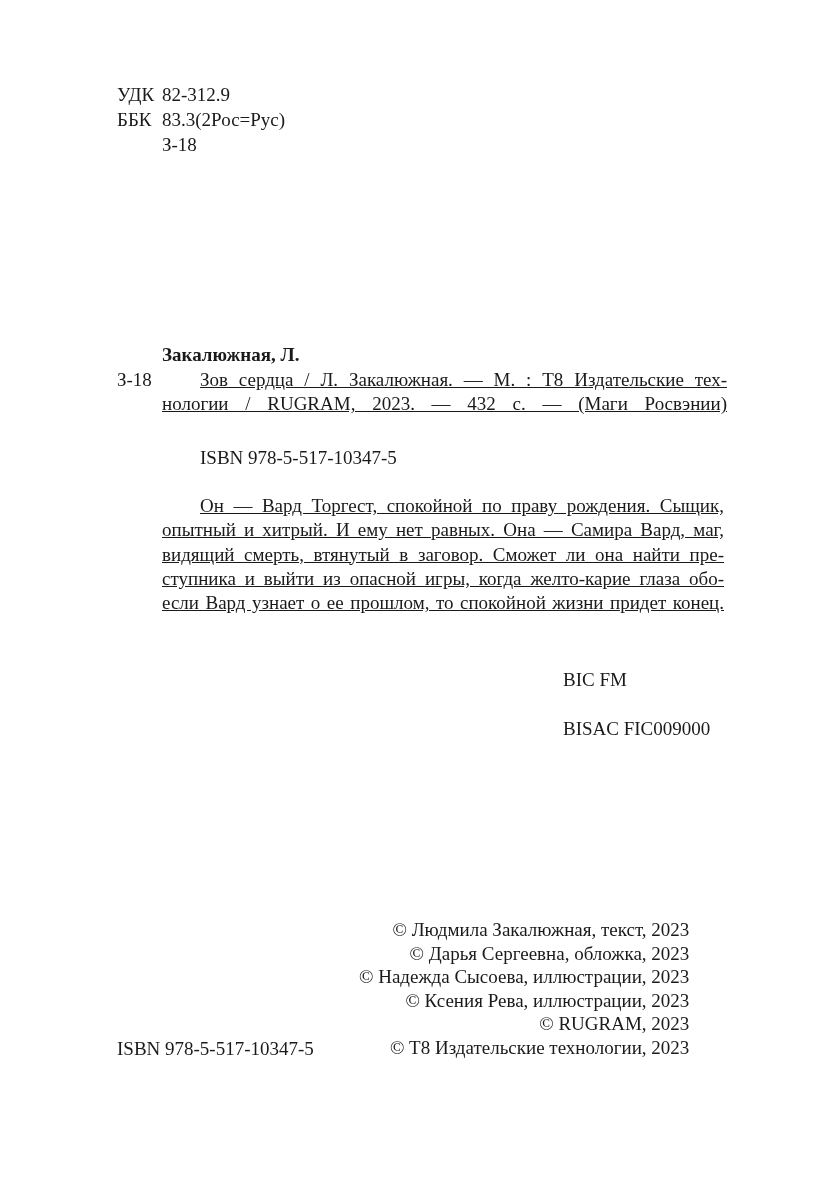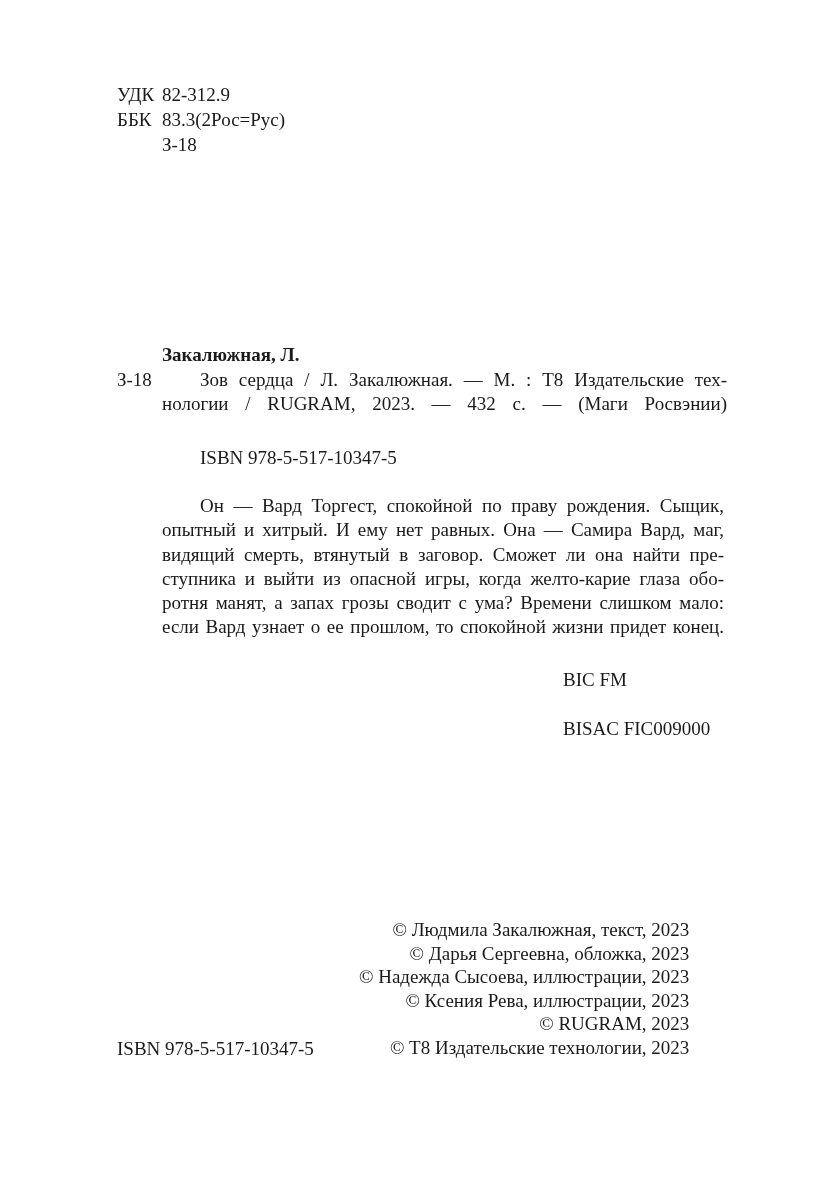--- a/index.html
+++ b/index.html
@@ -6,21 +6,21 @@
   body {
     width: 839px; height: 1190px; position: relative; overflow: hidden;
     font-family: "Liberation Serif", "DejaVu Serif", serif;
     color: #1a1a1a;
     font-size: 19px;
   }
   .abs { position: absolute; white-space: nowrap; }
   .line { height: 24px; line-height: 24px; text-align: right; }
   .bold { font-weight: bold; }
   .justify-block { position: absolute; left: 162px; width: 560px; }
-  .justify-line { display: block; height: 24.3px; line-height: 24.3px; text-align: justify; text-align-last: justify; white-space: nowrap; }
+  .justify-line { display: block; height: 24.3px; line-height: 24.3px; text-align: justify; text-align-last: justify; white-space: nowrap; text-decoration: underline; }
   .justify-line.last { text-align-last: justify; }
   .indent { padding-left: 38px; }
   .copyright-block { position: absolute; left: 359px; top: 918px; }
   .copyright-block .line { height: 23.6px; line-height: 23.6px; }
 </style>
 </head>
 <body>
 
 <div>
   <span class="abs line" style="left:117px; top:83px;">УДК</span>
@@ -38,21 +38,20 @@
     <span class="justify-line">нологии / RUGRAM, 2023. — 432 с. — (Маги Росвэнии)</span>
   </div>
   <span class="abs line" style="left:200px; top:446px;">ISBN 978-5-517-10347-5</span>
 </div>
 
 <div class="justify-block" style="top:494px; width:562px;">
   <span class="justify-line indent">Он — Вард Торгест, спокойной по праву рождения. Сыщик,</span>
   <span class="justify-line">опытный и хитрый. И ему нет равных. Она — Самира Вард, маг,</span>
   <span class="justify-line">видящий смерть, втянутый в заговор. Сможет ли она найти пре-</span>
   <span class="justify-line">ступника и выйти из опасной игры, когда желто-карие глаза обо-</span>
-  <span class="justify-line">ротня манят, а запах грозы сводит с ума? Времени слишком мало:</span>
   <span class="justify-line last">если Вард узнает о ее прошлом, то спокойной жизни придет конец.</span>
 </div>
 
 <div>
   <span class="abs line" style="left:563px; top:668px;">BIC FM</span>
   <span class="abs line" style="left:563px; top:693px;margin-top:24px;">BISAC FIC009000</span>
 </div>
 
 <span class="abs line" style="left:117px; top:1037px;">ISBN 978-5-517-10347-5</span>
 <div class="copyright-block">

